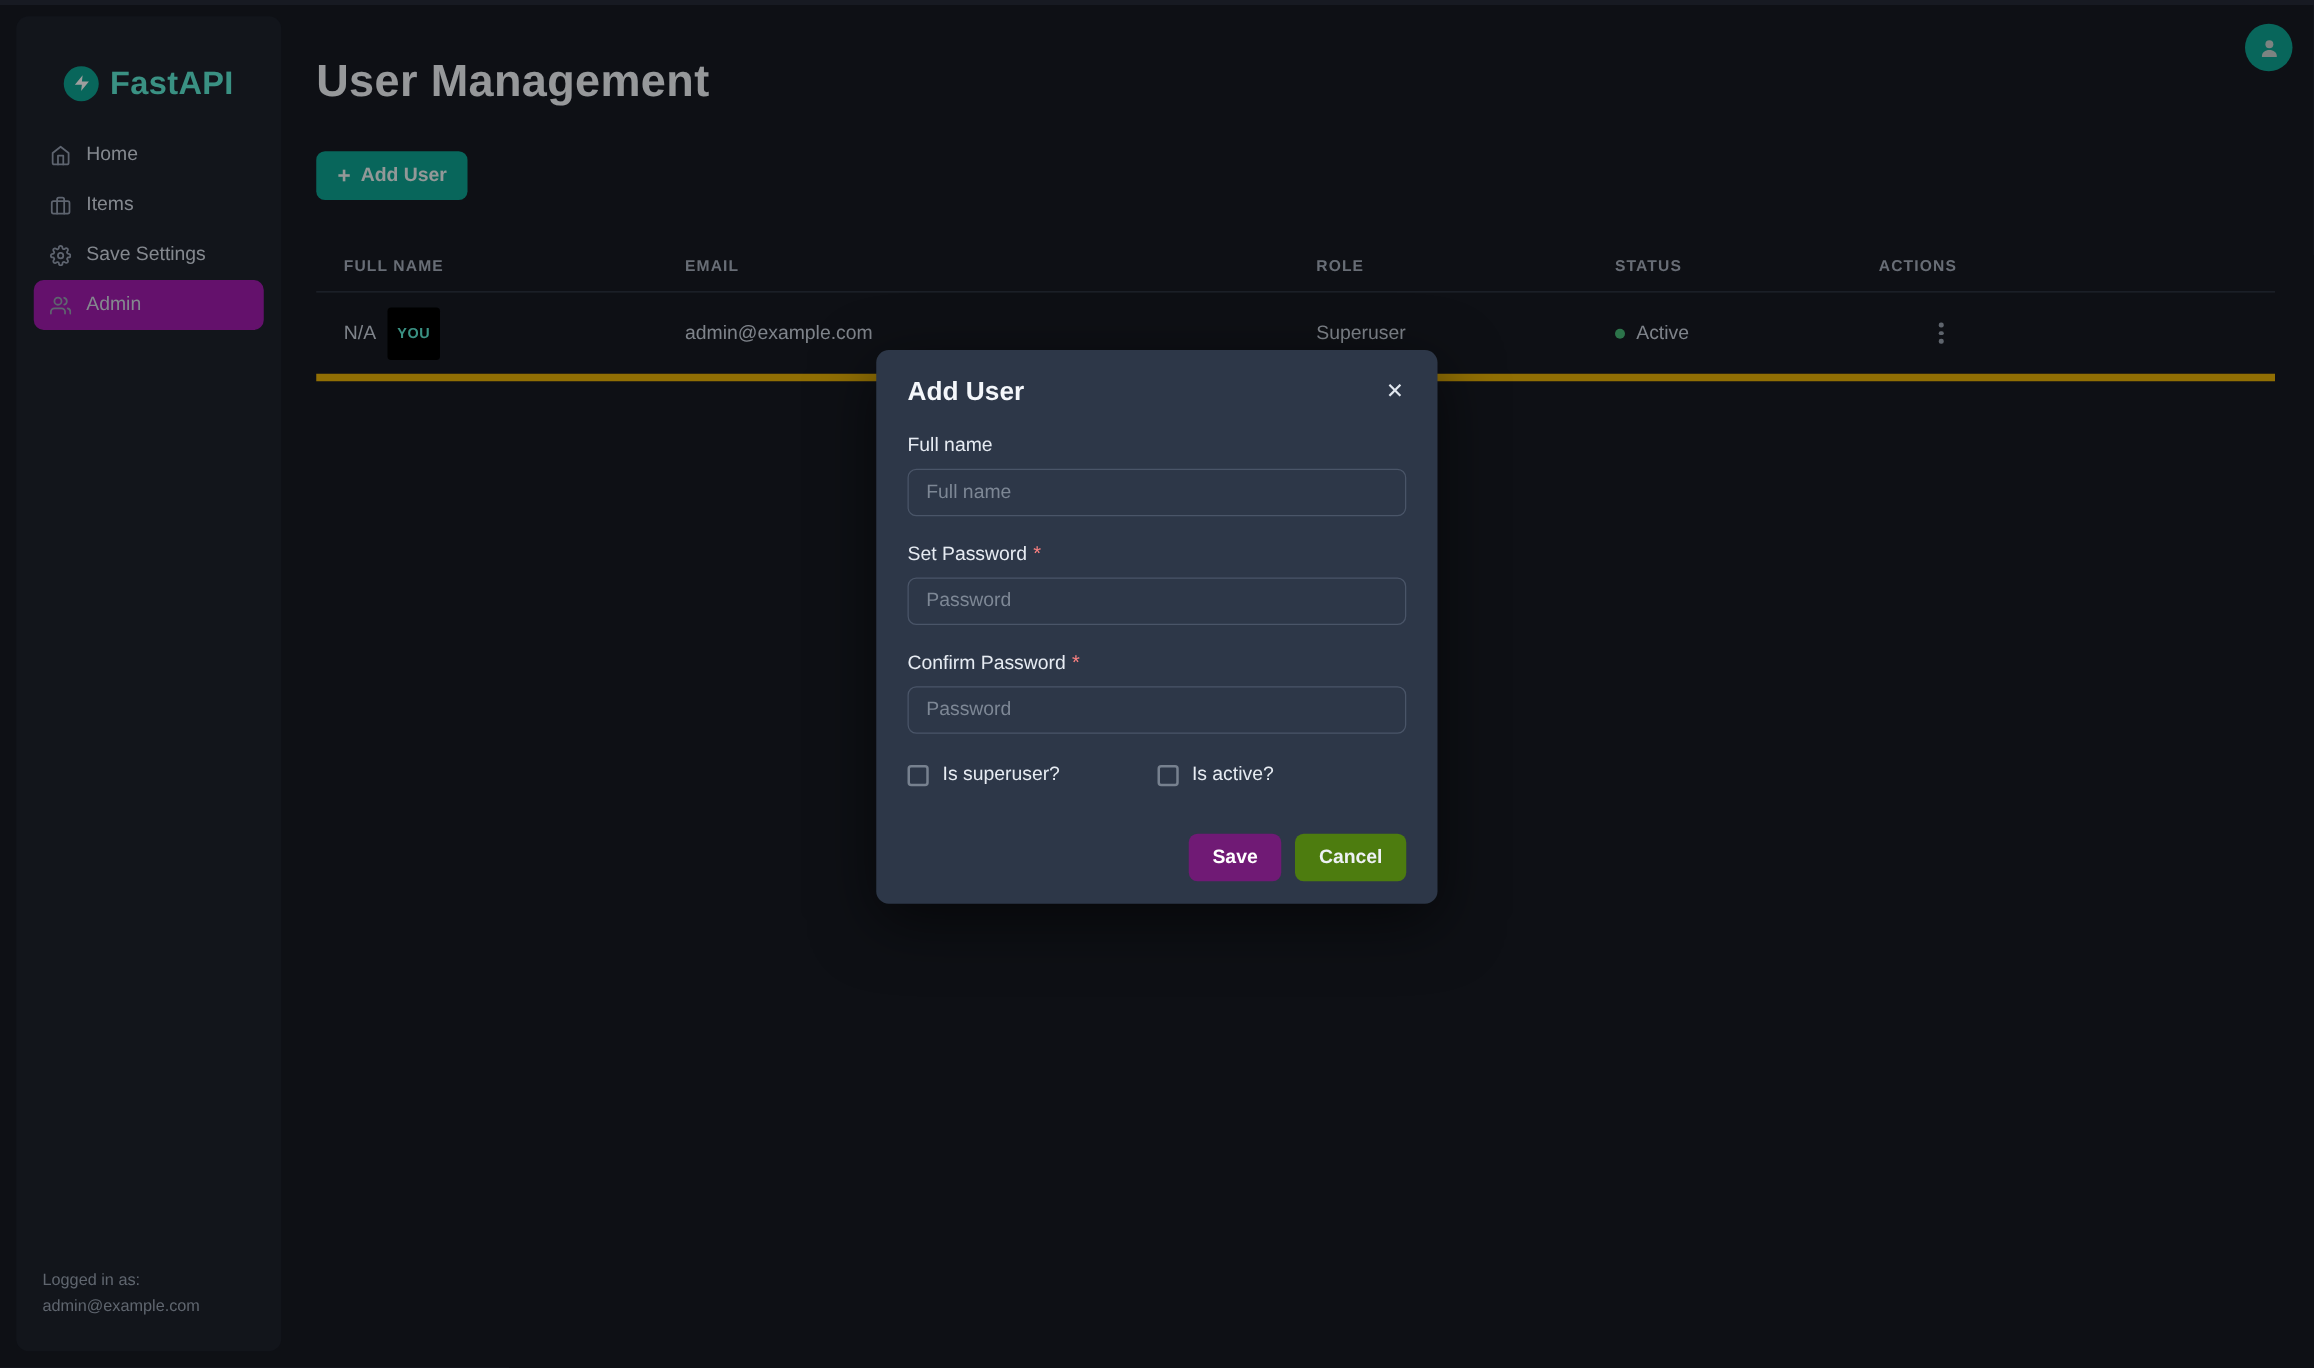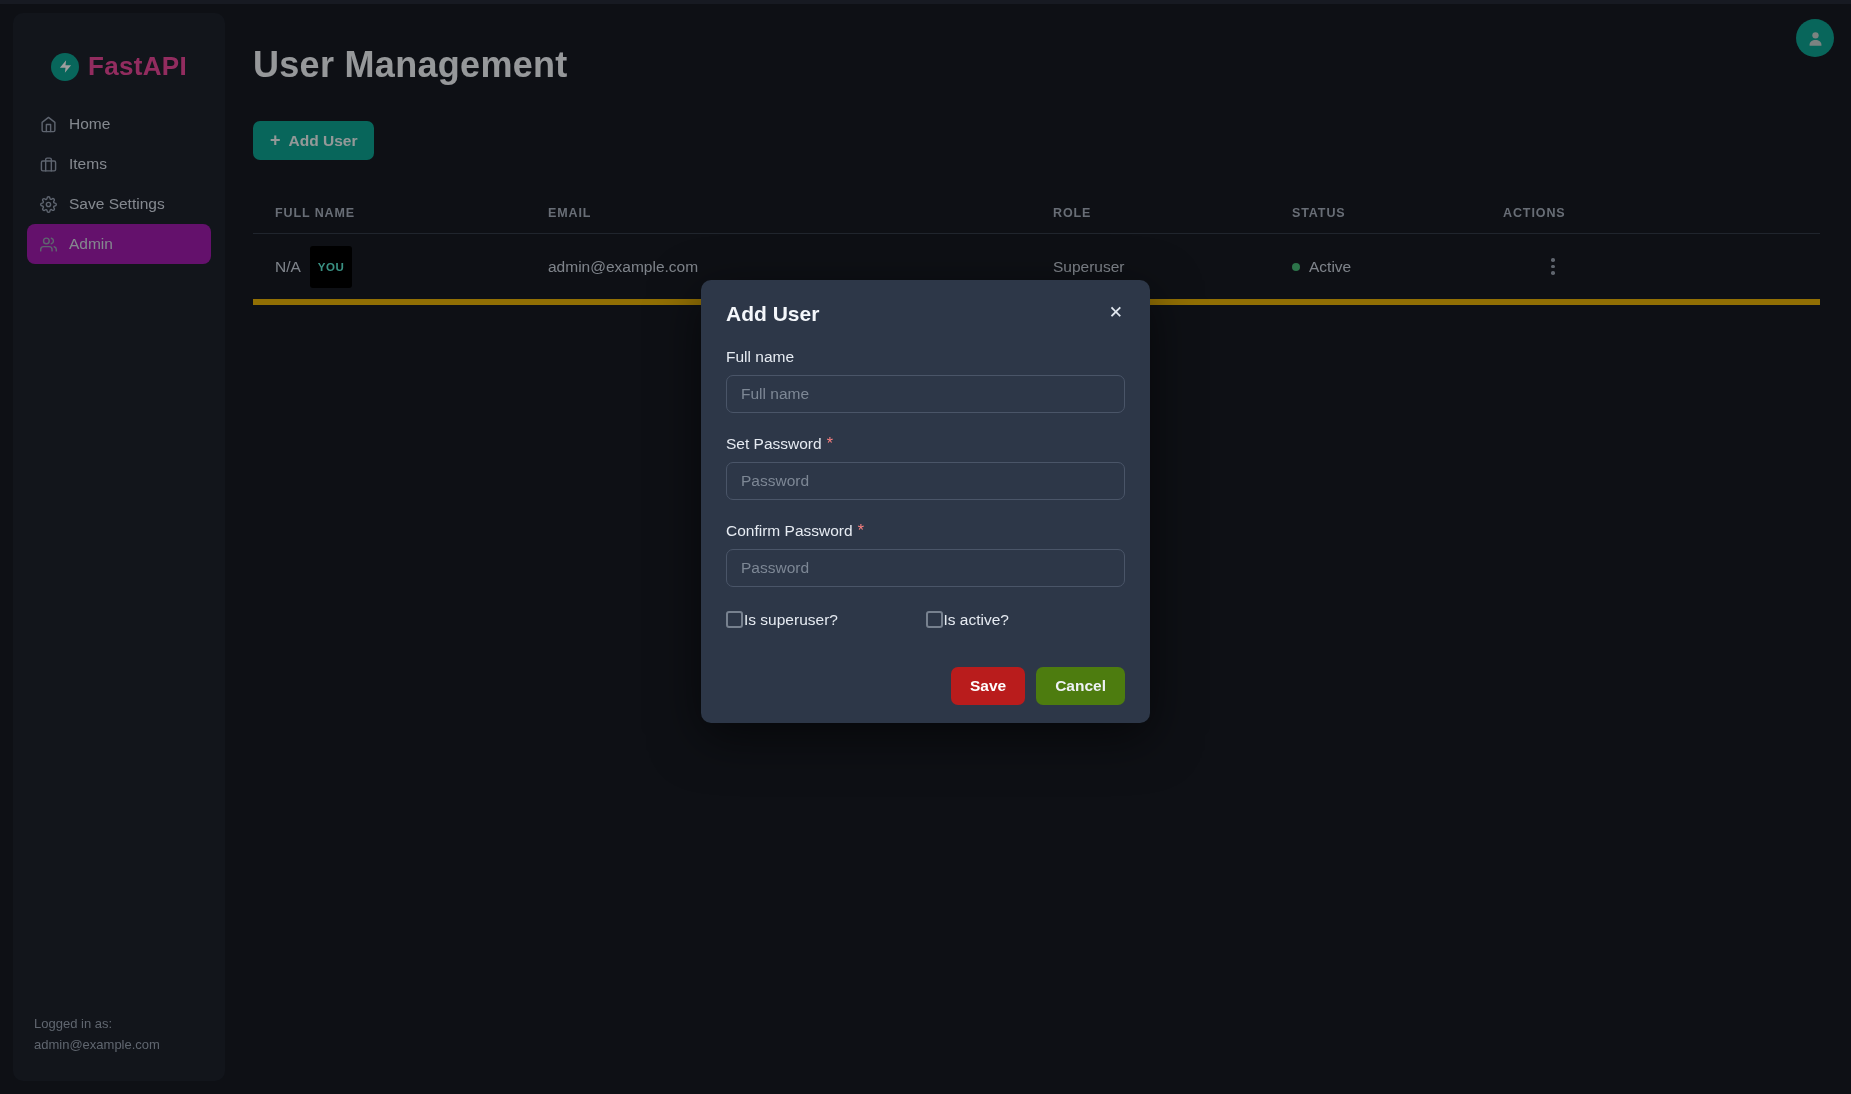--- a/index.html
+++ b/index.html
@@ -9,21 +9,21 @@
   
   .overlay { position:absolute; left:0; right:0; top:4px; bottom:0; background:rgba(0,0,0,0.38); z-index:50; }
 
   
   .sidebar { position:absolute; left:13px; top:13px; width:212px; height:1068px;
              background:#1d222d; border-radius:10px; display:flex; flex-direction:column;
              padding:0 14px; z-index:1; }
   .logo-row { display:flex; align-items:center; justify-content:center; gap:9px; margin-top:38px; }
   .logo-circle { width:28px; height:28px; border-radius:50%; background:#0ea593;
                  display:flex; align-items:center; justify-content:center; flex:0 0 auto; }
-  .logo-text { font-size:26px; font-weight:bold; color:#ec4899; letter-spacing:0.3px; }
+  .logo-text { font-size:26px; font-weight:bold; color:#5eead4; letter-spacing:0.3px; }
   .nav { margin-top:22px; display:flex; flex-direction:column; }
   .nav-item { display:flex; align-items:center; gap:12px; height:40px; padding-left:13px;
               border-radius:8px; color:#d5dce6; font-size:15.5px; cursor:pointer; }
   .nav-item svg { stroke:#98a2b3; }
   .nav-item.active { background:#a21caf; }
   .sidebar-footer { margin-top:auto; padding:0 7px 26px; font-size:13px; color:#9aa4b2; line-height:1.62; }
 
   
   .avatar-btn { position:absolute; top:19px; right:17px; width:38px; height:38px; border-radius:50%;
                 background:#0ea593; display:flex; align-items:center; justify-content:center;
@@ -63,27 +63,27 @@
   .modal-close { font-size:17px; color:#e2e8f0; margin-top:2px; margin-right:2px; cursor:pointer; line-height:1; }
   .field { margin-top:22px; }
   .field:first-of-type { margin-top:26px; }
   .field-label { font-size:15.5px; color:#e6ebf2; }
   .req { color:#fc8181; margin-left:5px; }
   .text-input { display:block; margin-top:9px; width:100%; height:38px; background:transparent;
                 border:1px solid #4a5568; border-radius:7px; padding:0 14px; font-size:15.5px;
                 color:#e6ebf2; font-family:inherit; outline:none; }
   .text-input::placeholder { color:#7d8795; }
   .checkbox-row { display:flex; margin-top:24px; }
-  .checkbox-group { width:50%; display:flex; align-items:flex-start; gap:1px; cursor:pointer; }
+  .checkbox-group { width:50%; display:flex; align-items:flex-end; gap:11px; cursor:pointer; }
   .checkbox-box { width:17px; height:17px; border:2px solid #77818f; border-radius:3px; flex:0 0 auto; }
   .checkbox-label { font-size:15.5px; color:#e6ebf2; }
   .modal-footer { display:flex; justify-content:flex-end; gap:11px; margin-top:38px; }
   .btn { height:38px; padding:0 19px; border:none; border-radius:7px; font-weight:bold;
          font-size:15.5px; font-family:inherit; cursor:pointer; }
-  .btn-save { background:#b91c1c; color:#ffffff; }
+  .btn-save { background:#701a75; color:#ffffff; }
   .btn-cancel { background:#4d7c0f; color:#eef1f5; }
 </style>
 </head>
 <body>
 
 <div class="stage">
 
   <aside class="sidebar">
     <div class="logo-row">
       <span class="logo-circle">

